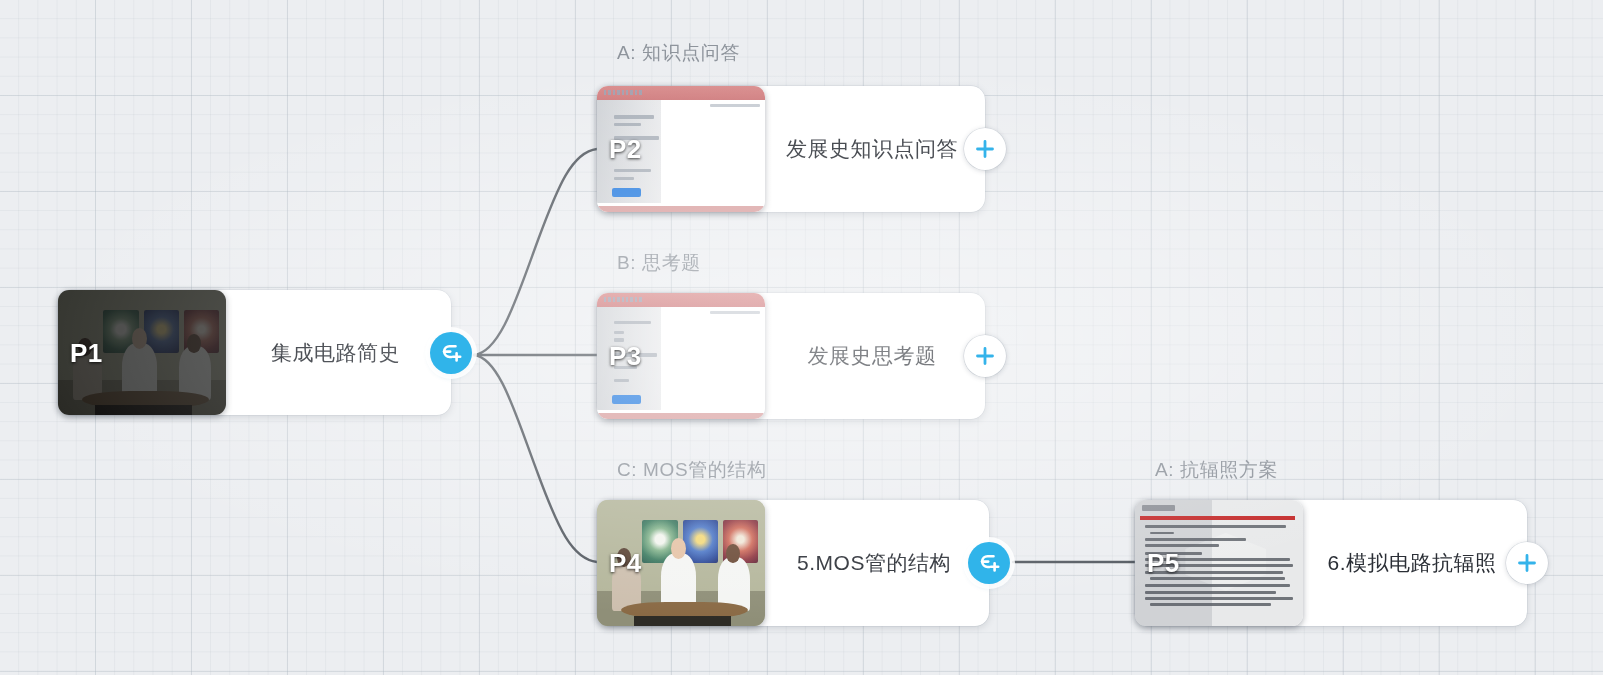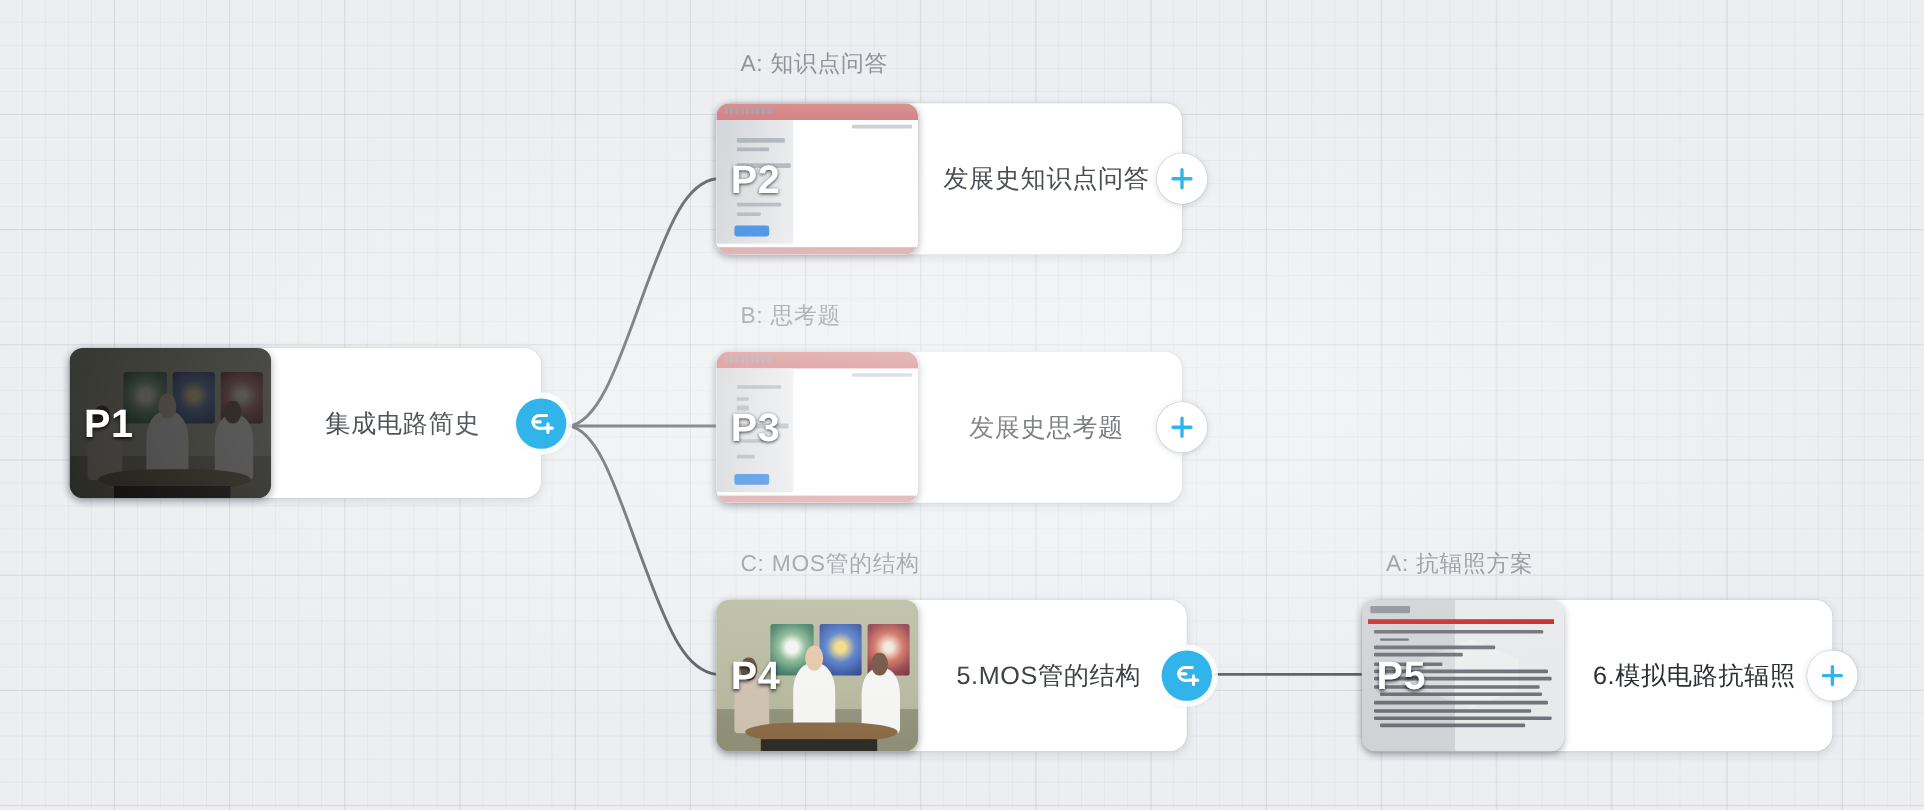--- a/index.html
+++ b/index.html
@@ -44,21 +44,21 @@
     position:relative;
     width:168px;flex:0 0 168px;
     border-radius:11px;
     overflow:hidden;
     box-shadow:0 2px 6px rgba(40,48,60,.38);
     align-self:center;
   }
   .thumb-inner{position:absolute;inset:0;overflow:hidden;}
   .pnum{
     position:absolute;left:12px;top:50%;transform:translateY(-50%);
-    color:#fff;font-size:33px;font-weight:700;letter-spacing:.5px;
+    color:#fff;font-size:26px;font-weight:700;letter-spacing:.5px;
     text-shadow:0 1px 3px rgba(0,0,0,.75);
     z-index:4;line-height:1;
   }
   .title{
     flex:1;display:flex;align-items:center;justify-content:center;
     font-size:21px;color:#2b2f36;white-space:nowrap;
     padding:0 16px 0 10px;letter-spacing:.5px;
   }
   .caption{
     position:absolute;

